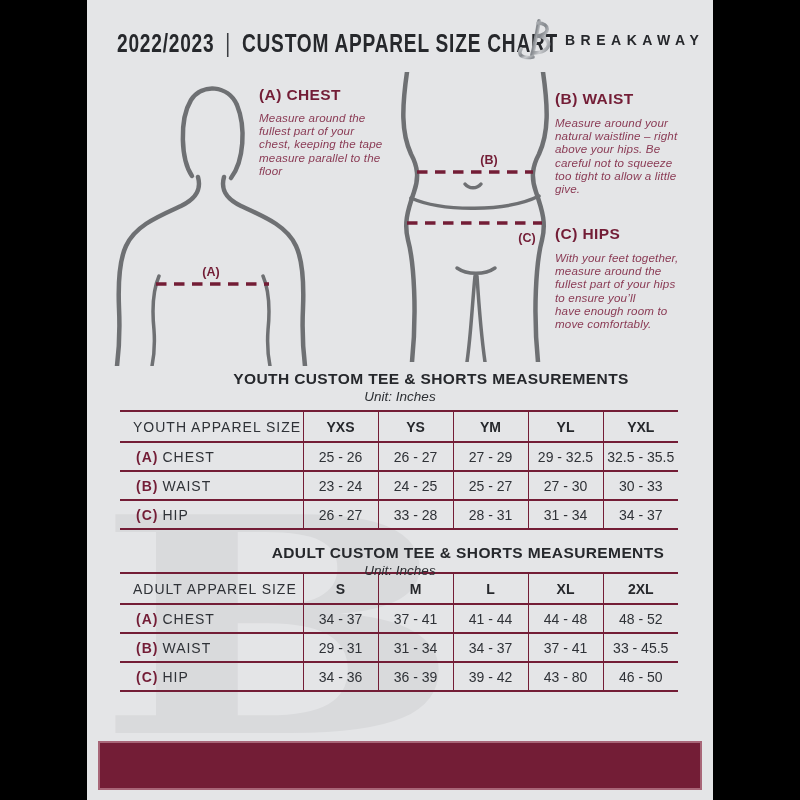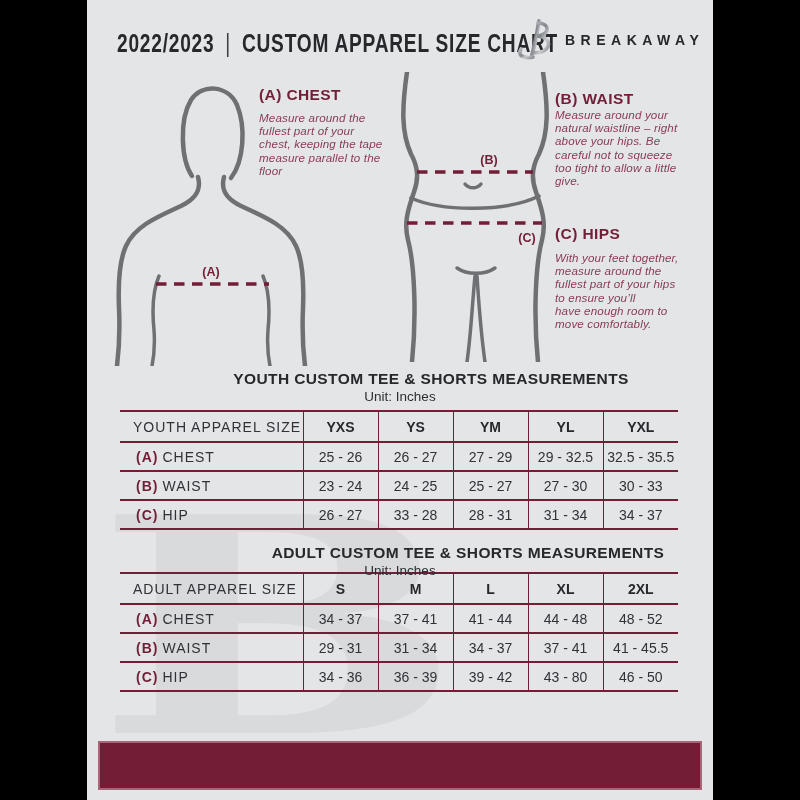--- a/index.html
+++ b/index.html
@@ -80,32 +80,32 @@
   }
   .guide-body{
     position:absolute;z-index:2;
     font-size:11.6px;font-style:italic;color:var(--maroon-soft);
     line-height:13.2px;letter-spacing:0.15px;
     white-space:pre-line;
   }
   .h-chest{left:172px;top:86px;}
   .b-chest{left:172px;top:111px;width:130px;}
   .h-waist{left:468px;top:90px;}
-  .b-waist{left:468px;top:108px;width:127px;}
+  .b-waist{left:468px;top:116px;width:127px;}
   .h-hips{left:468px;top:225px;}
   .b-hips{left:468px;top:251px;width:132px;}
   
   .section-title{
     position:absolute;left:0;width:688px;z-index:2;
     text-align:center;font-size:15.5px;font-weight:bold;
     letter-spacing:0.4px;color:var(--ink);
   }
   .section-unit{
     position:absolute;left:0;width:626px;z-index:2;
-    text-align:center;font-size:13.5px;
+    text-align:center;font-size:13.5px;font-style:italic;
     color:#2c2f33;
   }
   .t-youth{top:370px;} .u-youth{top:389px;}
   .t-adult{top:544px;margin-left:37px;} .u-adult{top:563px;}
   
   table.size{
     position:absolute;left:33px;z-index:1;
     width:558px;border-collapse:collapse;table-layout:fixed;
     background:transparent;
   }
@@ -281,21 +281,21 @@
       <td class="val-cell">41 - 44</td>
       <td class="val-cell">44 - 48</td>
       <td class="val-cell">48 - 52</td>
     </tr>
     <tr>
       <td class="label-cell"><span class="label-prefix">(B)</span><span>WAIST</span></td>
       <td class="val-cell">29 - 31</td>
       <td class="val-cell">31 - 34</td>
       <td class="val-cell">34 - 37</td>
       <td class="val-cell">37 - 41</td>
-      <td class="val-cell">41 - 45.5</td>
+      <td class="val-cell">33 - 45.5</td>
     </tr>
     <tr class="last">
       <td class="label-cell"><span class="label-prefix">(C)</span><span>HIP</span></td>
       <td class="val-cell">34 - 36</td>
       <td class="val-cell">36 - 39</td>
       <td class="val-cell">39 - 42</td>
       <td class="val-cell">43 - 80</td>
       <td class="val-cell">46 - 50</td>
     </tr>
   </tbody>

